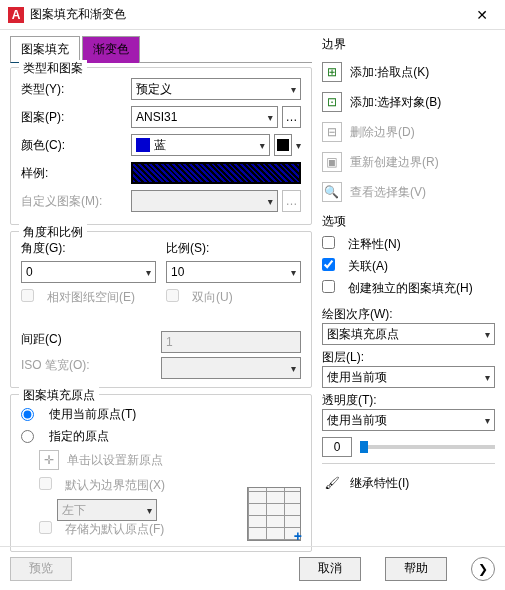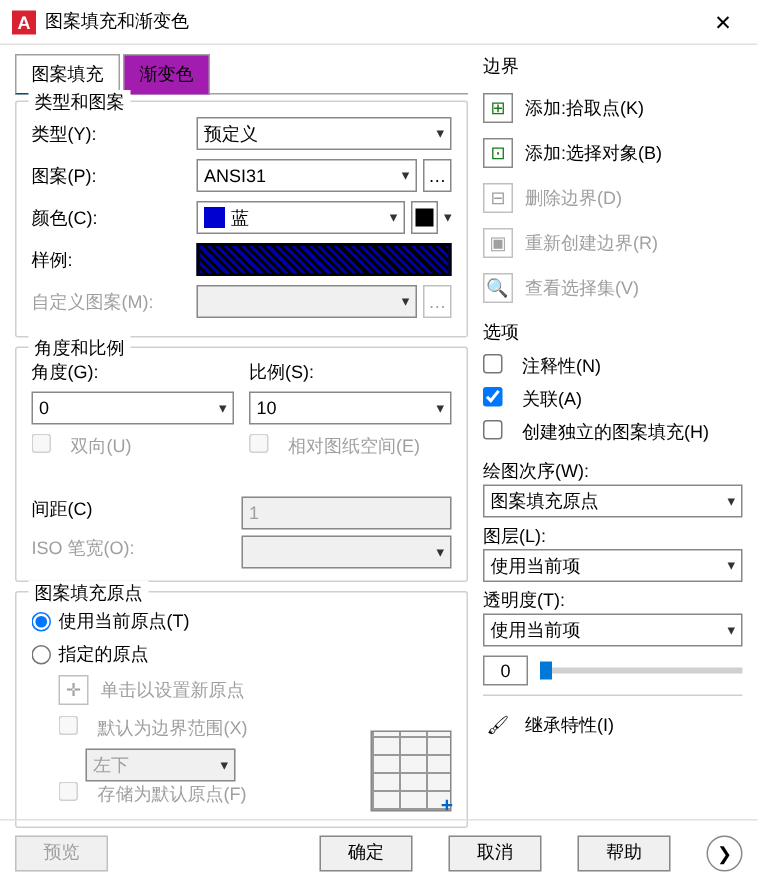--- a/index.html
+++ b/index.html
@@ -26,21 +26,21 @@
 .dots{width:22px;height:22px;border:1px solid #888;display:flex;align-items:center;justify-content:center;cursor:pointer}
 .sq{width:22px;height:22px;border:1px solid #888;display:flex;align-items:center;justify-content:center}
 .color-swatch{width:14px;height:14px;background:#0000d0;display:inline-block;margin-right:4px}
 .hatch-sample{width:100%;height:22px;background:#0000a0;background-image:repeating-linear-gradient(45deg,#0000a0,#0000a0 2px,#000 2px,#000 4px);border:2px solid #000}
 .dualcol{display:flex;gap:10px}
 .dualcol>div{flex:1}
 .dualcol .lbl{margin-bottom:4px}
 .chk{display:flex;align-items:flex-start;gap:13px;height:22px}
 .chk input{width:13px;height:13px}
 .chk.disabled{color:#a0a0a0}
-.radio{display:flex;align-items:center;gap:5px;height:22px}
+.radio{display:flex;align-items:center;gap:15px;height:22px}
 .radio input{width:13px;height:13px}
 .indent{margin-left:18px}
 .thumb{width:54px;height:54px;border:1px solid #888;background:#f5f5f5;background-image:repeating-linear-gradient(0deg,#999 0,#999 1px,transparent 1px,transparent 12px),repeating-linear-gradient(90deg,#999 0,#999 1px,transparent 1px,transparent 18px);position:absolute;right:10px;bottom:10px}
 .thumb::after{content:"+";position:absolute;right:-2px;bottom:-4px;color:#0066cc;font-weight:bold;font-size:14px}
 .right-pane{flex:1}
 .section{margin-bottom:8px}
 .section-title{margin-bottom:6px;color:#000}
 .iconbtn{display:flex;align-items:center;gap:8px;height:26px;margin-bottom:4px;cursor:pointer}
 .iconbtn .ic{width:20px;height:20px;border:1px solid #888;display:flex;align-items:center;justify-content:center;font-size:12px}
 .iconbtn.disabled{color:#a0a0a0}
@@ -138,25 +138,25 @@
             <div class="lbl">比例(S):</div>
           <div class="sel">
               <span class="val">10</span>
               <span class="chev">▾</span>
             </div>
           </div>
       </div>
       <div class="dualcol" style="margin-top:6px">
         <div class="chk disabled">
             <input type="checkbox" disabled="" style="">
+            <span>相对图纸空间(E)</span>
+          </div>
+        <div class="chk disabled">
+            <input type="checkbox" disabled="" style="">
             <span>双向(U)</span>
-          </div>
-        <div class="chk disabled">
-            <input type="checkbox" disabled="" style="">
-            <span>相对图纸空间(E)</span>
           </div>
       </div>
       <div class="dualcol" style="margin-top:20px">
         <div class="lbl">间距(C)</div>
         <div class="inp disabled">
             <span>1</span>
           </div>
       </div>
       <div class="dualcol" style="margin-top:4px">
         <div class="lbl" style="color:#a0a0a0">ISO 笔宽(O):</div>
@@ -268,19 +268,18 @@
           <div class="ic" style="border:none">🖌</div>
           <span>继承特性(I)</span>
         </div>
     </div>
   </div>
 </div>
 
 <div class="footer">
   <div class="btn disabled">预览</div>
   <div style="flex:1"></div>
-  <div class="btn">确定</div>
   <div class="btn">取消</div>
   <div class="btn">帮助</div>
   <div class="expand">
       <span>❯</span>
     </div>
 </div>
 
 </body></html>

